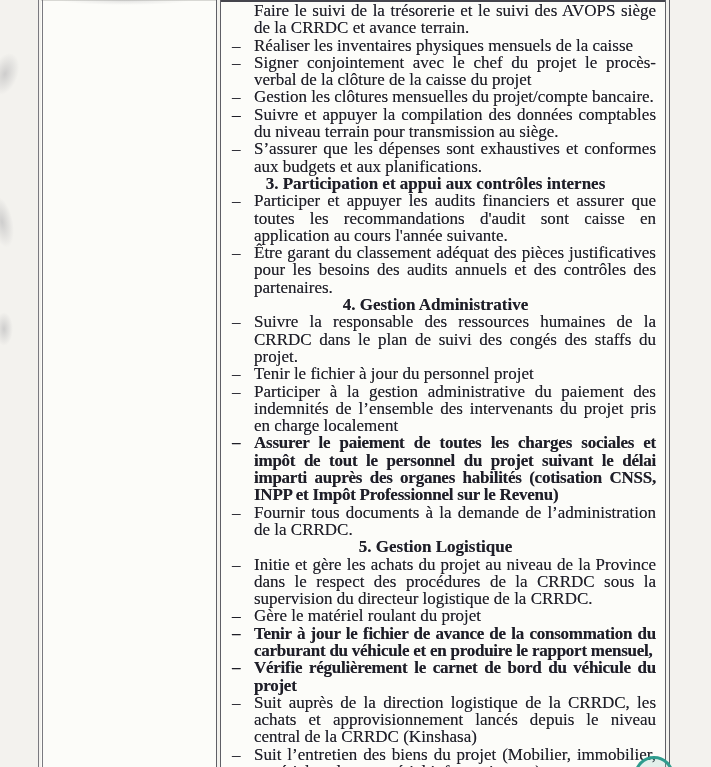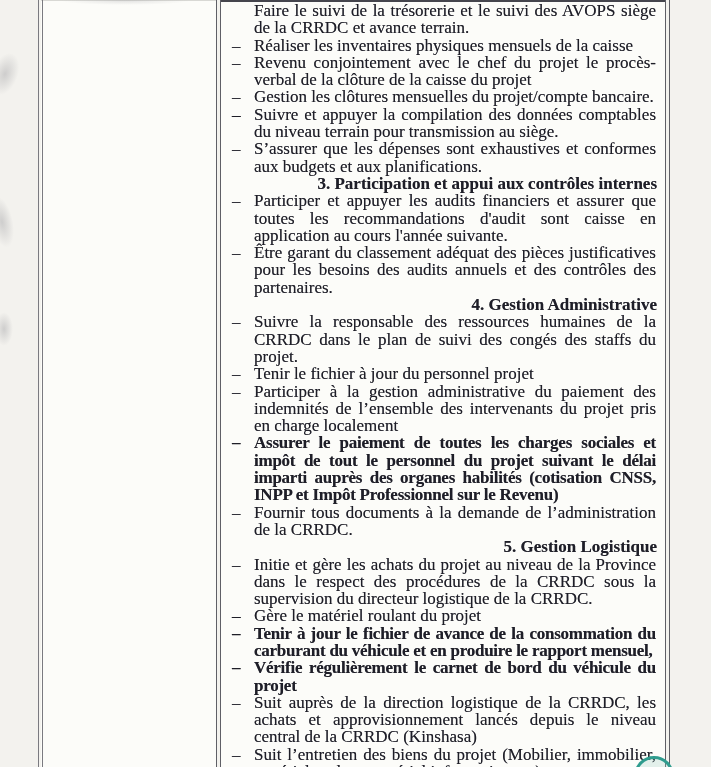--- a/index.html
+++ b/index.html
@@ -24,21 +24,21 @@
   .vline.v-left   { left:38px;  border-color:#7a7a80; }
   .vline.v-middle { left:216px; }
   .vline.v-right  { left:665px; }
   
   .duties {
     position:absolute; left:213px; top:2px; width:444px;
     font-size:17px; line-height:17.3px;
     text-shadow:0 0 0.4px rgba(25,25,35,0.55);
   }
   .heading {
-    font-weight:bold; padding-left:1px; text-align:right;
+    font-weight:bold; padding-left:1px; text-align:center;
   }
   .item {
     position:relative; padding-left:41px; padding-right:1px;
     text-align:justify;
   }
   .item .dash { position:absolute; left:19px; top:0; }
   .item.bold { font-weight:bold; letter-spacing:-0.25px; }
   
   .smudge {
     position:absolute; pointer-events:none;
@@ -68,21 +68,21 @@
   <div class="vline v-right"></div>
 
   <div class="smudge s1"></div>
   <div class="smudge s2"></div>
   <div class="smudge s3"></div>
   <div class="smudge s4"></div>
 
   <div class="duties">
       <div class="item no-dash"><span>Faire le suivi de la trésorerie et le suivi des AVOPS siège de la CRRDC et avance terrain.</span></div>
       <div class="item"><span class="dash">–</span><span>Réaliser les inventaires physiques mensuels de la caisse</span></div>
-      <div class="item"><span class="dash">–</span><span>Revenu conjointement avec le chef du projet le procès-verbal de la clôture de la caisse du projet</span></div>
+      <div class="item"><span class="dash">–</span><span>Signer conjointement avec le chef du projet le procès-verbal de la clôture de la caisse du projet</span></div>
       <div class="item"><span class="dash">–</span><span>Gestion les clôtures mensuelles du projet/compte bancaire.</span></div>
       <div class="item"><span class="dash">–</span></div>
       <div class="item"><span class="dash">–</span><span>Suivre et appuyer la compilation des données comptables du niveau terrain pour transmission au siège.</span></div>
       <div class="item"><span class="dash">–</span><span>S’assurer que les dépenses sont exhaustives et conformes aux budgets et aux planifications.</span></div>
       <div class="heading">3. Participation et appui aux contrôles internes</div>
       <div class="item"><span class="dash">–</span><span>Participer et appuyer les audits financiers et assurer que toutes les recommandations d'audit sont caisse en application au cours l'année suivante.</span></div>
       <div class="item"><span class="dash">–</span><span>Être garant du classement adéquat des pièces justificatives pour les besoins des audits annuels et des contrôles des partenaires.</span></div>
       <div class="heading">4. Gestion Administrative</div>
       <div class="item"><span class="dash">–</span><span>Suivre la responsable des ressources humaines de la CRRDC dans le plan de suivi des congés des staffs du projet.</span></div>
       <div class="item"><span class="dash">–</span><span>Tenir le fichier à jour du personnel projet</span></div>

